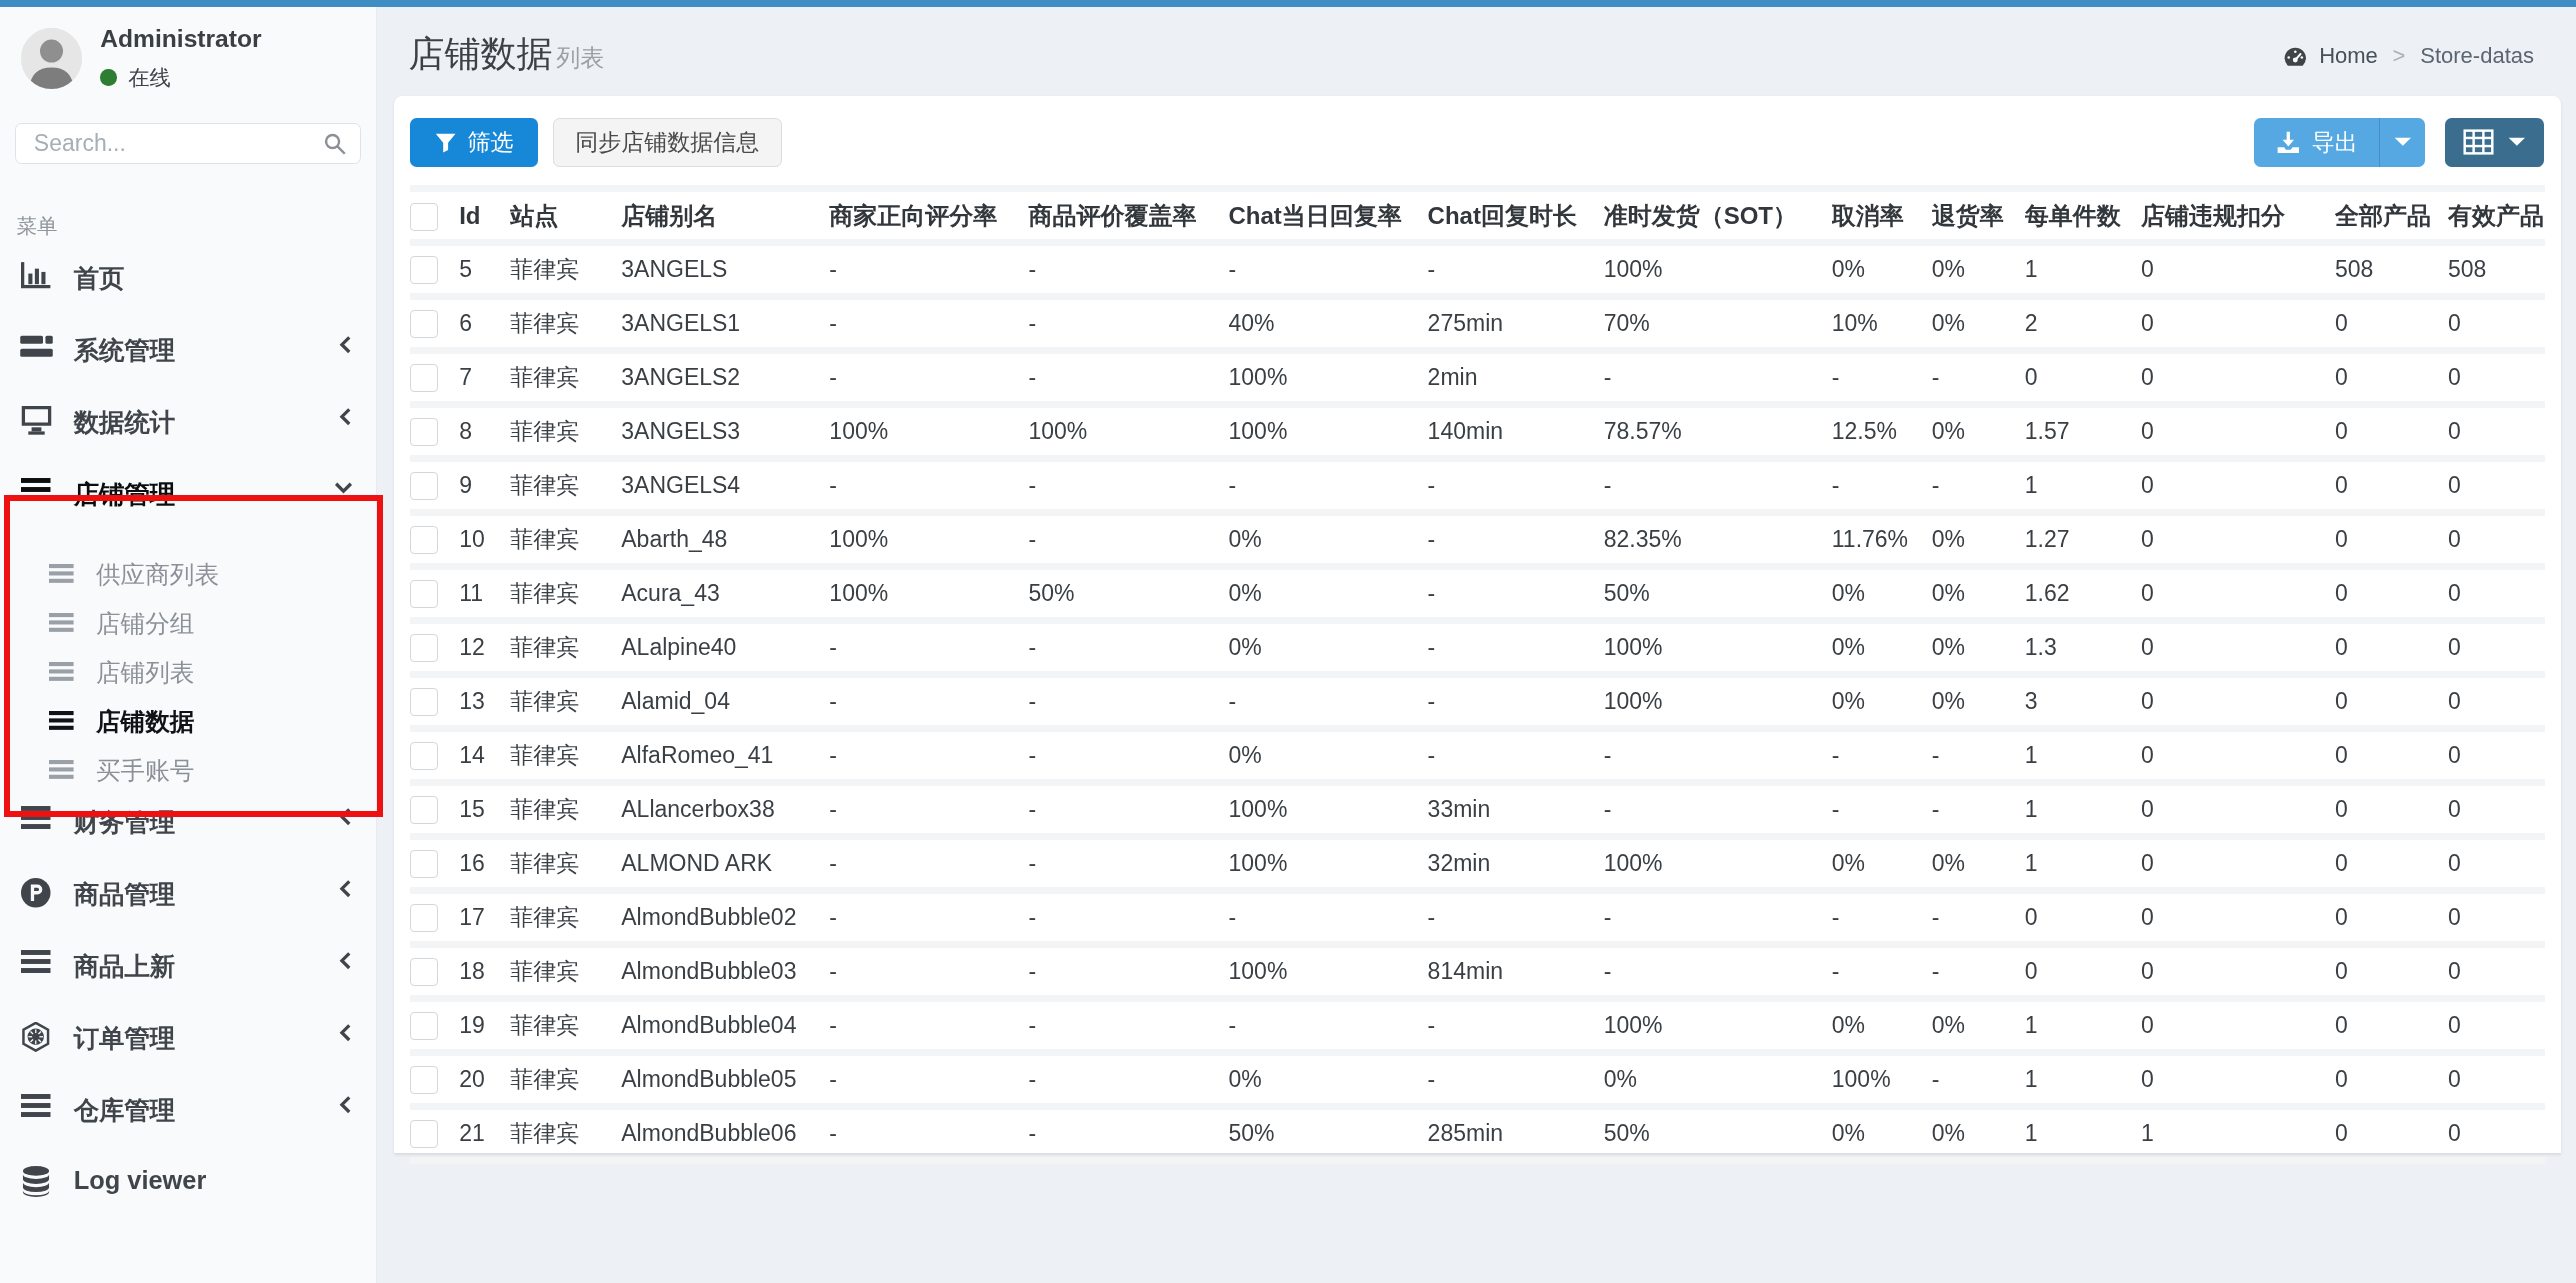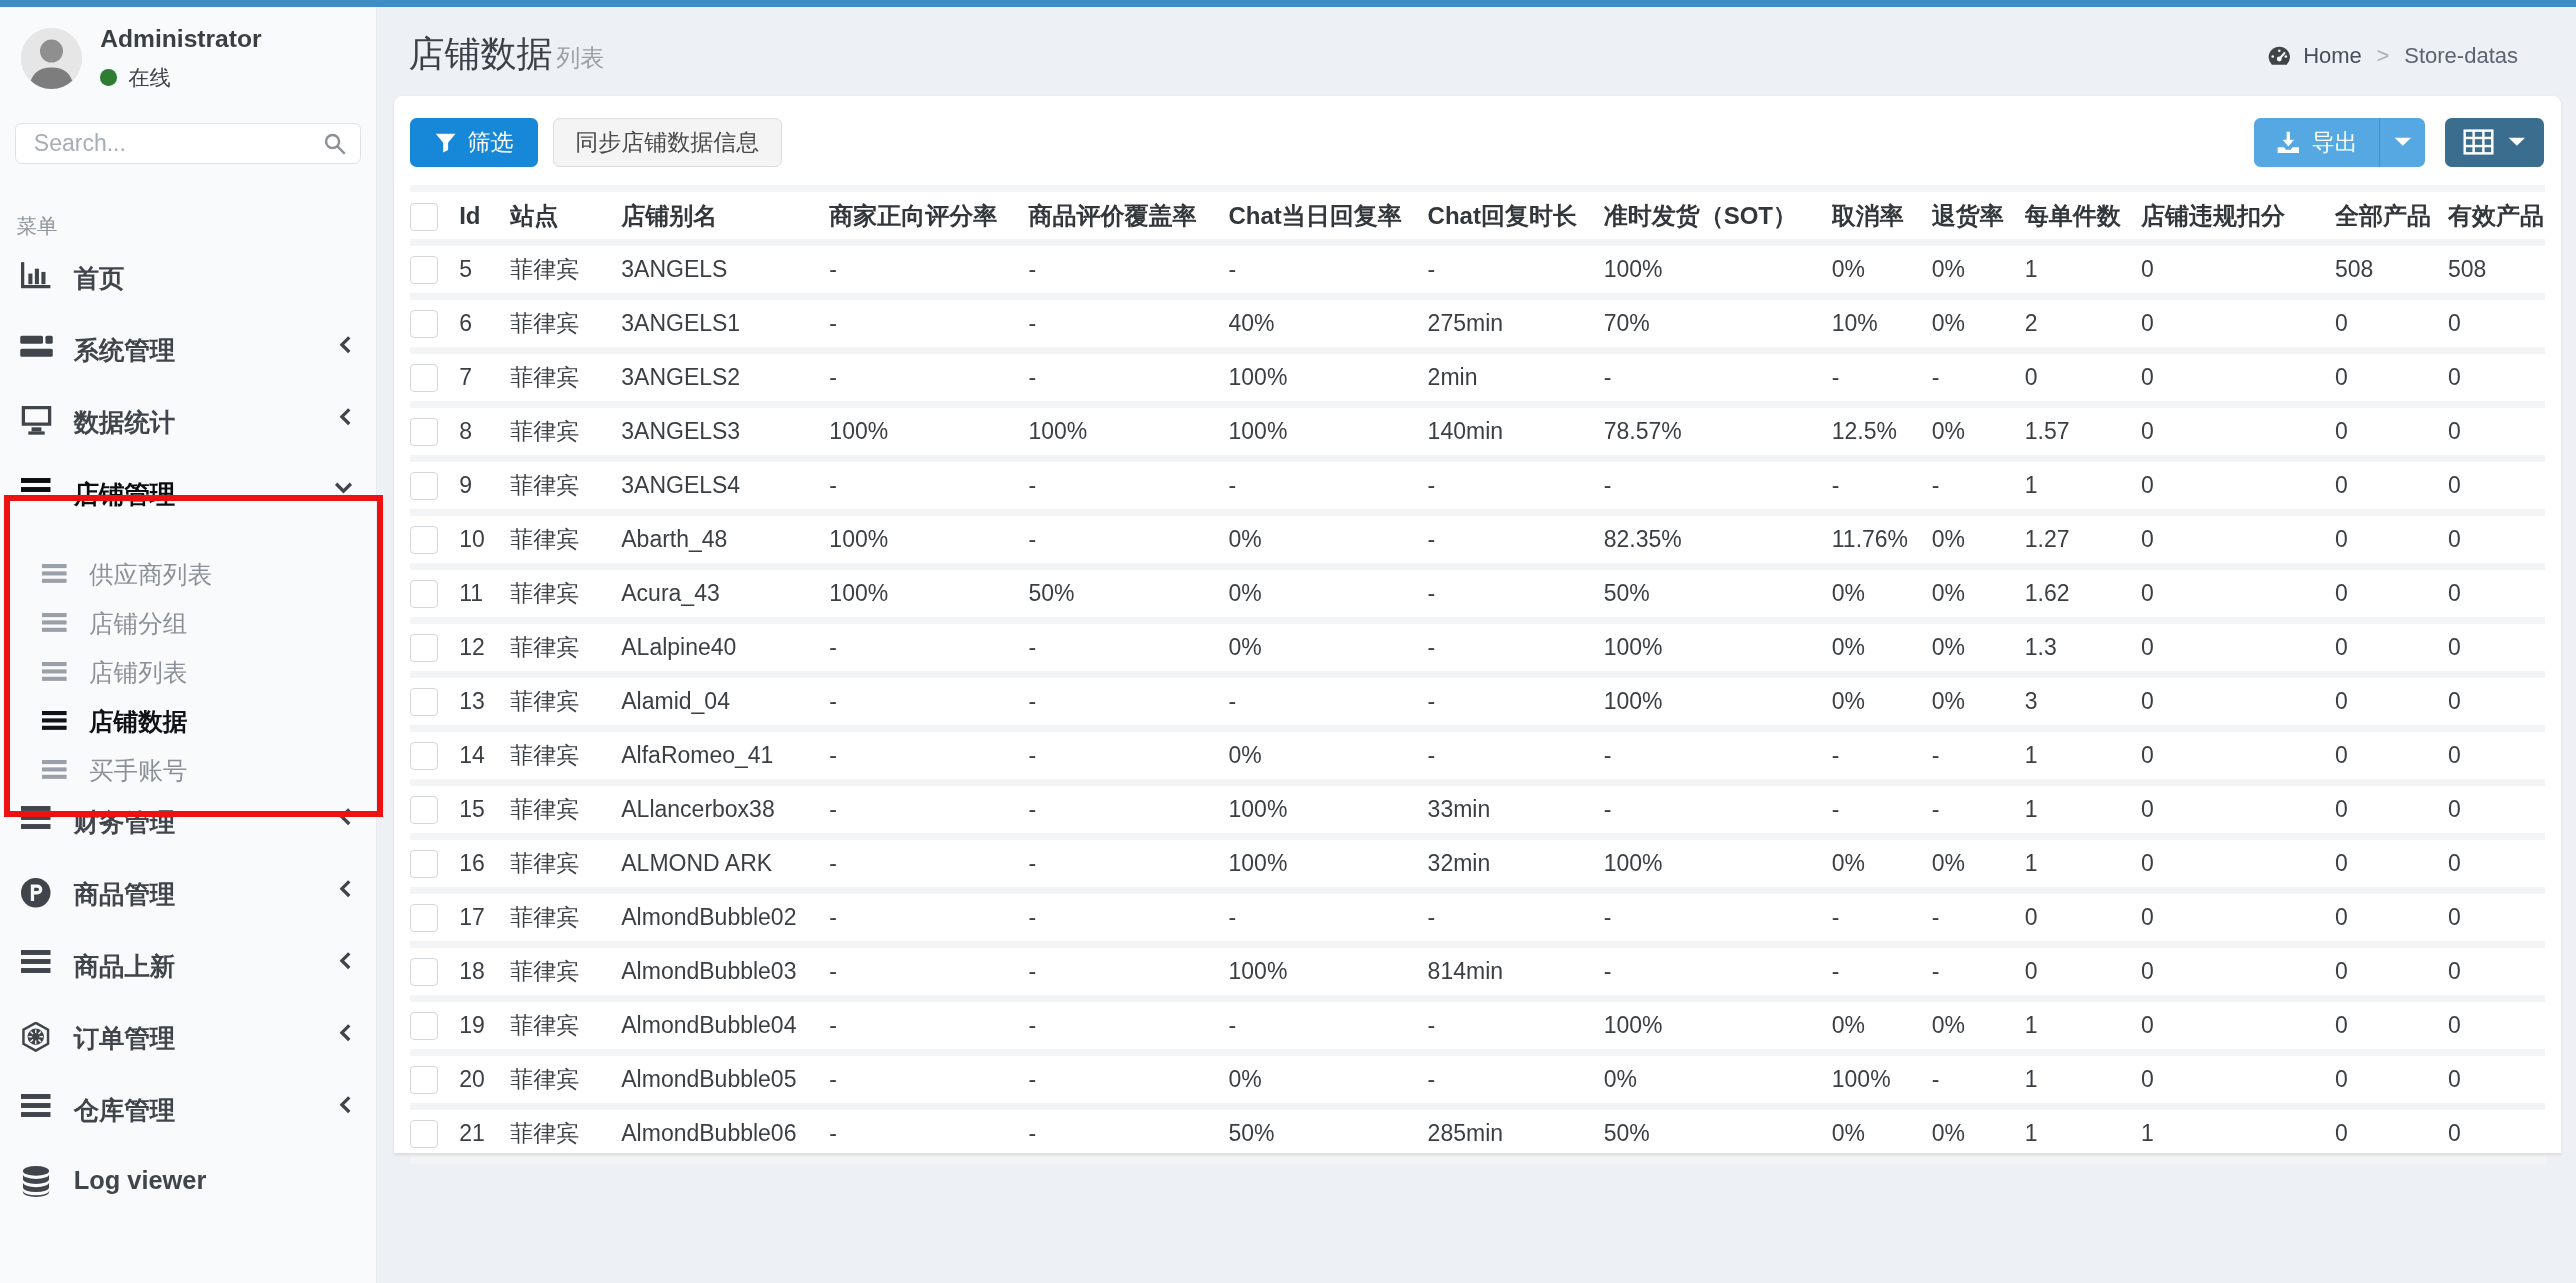--- a/index.html
+++ b/index.html
@@ -24,37 +24,37 @@
   .menu-header { margin:48px 0 0 16.4px; font-size:20.5px; color:#8e959c; }
 
   ul.menu { list-style:none; margin-top:21.3px; }
   .mi { height:72px; display:flex; align-items:flex-start; padding:0 21.3px 0 18px;
     font-size:25.4px; font-weight:600; color:#3f454b; cursor:pointer; }
   .mi .ico { width:36px; display:flex; justify-content:center; margin-right:19.7px; color:#3f454b; }
   .mi .lbl { flex:1; }
   .mi .chev { color:#3f454b; display:flex; }
   .mi.active { color:#0b0d0f; }
   .mi.active .ico { color:#0b0d0f; }
-  ul.submenu { list-style:none; }
+  ul.submenu { list-style:none;margin-left:7px; }
   .smi { height:49px; display:flex; align-items:center; padding:0 21.3px 0 38px;
     font-size:24.6px; color:#8b9198; cursor:pointer; }
   .smi .ico { width:33px; display:flex; justify-content:center; margin-right:18px; color:#9aa0a7; }
   .smi.active { color:#101316; font-weight:700; }
   .smi.active .ico { color:#101316; }
   .treegap { height:11.5px; }
 
   .annotation-box { position:absolute; left:4.1px; top:488px; width:379px; height:322px;
     border:6.6px solid #ee1111; pointer-events:none; z-index:50; }
 
   
   .content { position:absolute; left:379px; top:7.4px; width:2197px; height:1277px; }
   .content-header { position:relative; height:89px; padding:23px 33px 0 29.5px; }
   .page-title { font-size:36px; color:#3c4147; font-weight:500; display:inline; }
   .page-subtitle { font-size:24px; color:#9aa0a6; }
-  .breadcrumb { position:absolute; right:58px; top:36px; display:flex; align-items:center; font-size:22px; }
+  .breadcrumb { position:absolute; right:42px; top:36px; display:flex; align-items:flex-end; font-size:22px; }
   .breadcrumb .ico { margin-right:11.5px; color:#3f4447; display:flex; }
   .bc-home { color:#46505a; text-decoration:none; }
   .bc-sep { margin:0 14.8px; color:#a6b0ba; }
   .bc-current { color:#5b6570; }
 
   .card { position:absolute; left:14.8px; top:89px; width:2167px; height:1057px; background:#fff;
     border-radius:8.2px 8.2px 0 0; box-shadow:0 1.6px 3.3px rgba(0,0,0,.09); }
   .card-toolbar { height:89px; padding:21.3px 16.4px 0 16.4px; display:flex; align-items:flex-start; }
   .btn { height:49px; border-radius:6.6px; font-size:23px; display:inline-flex; align-items:center;
     cursor:pointer; user-select:none; }

